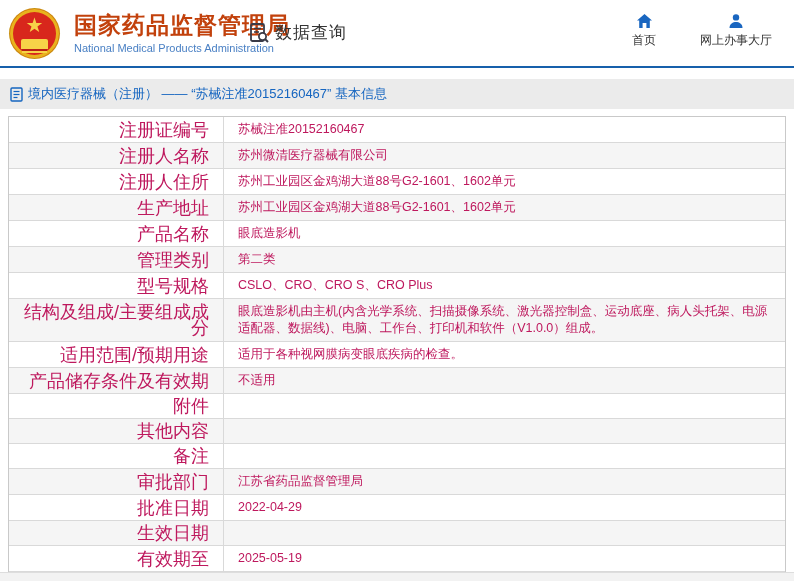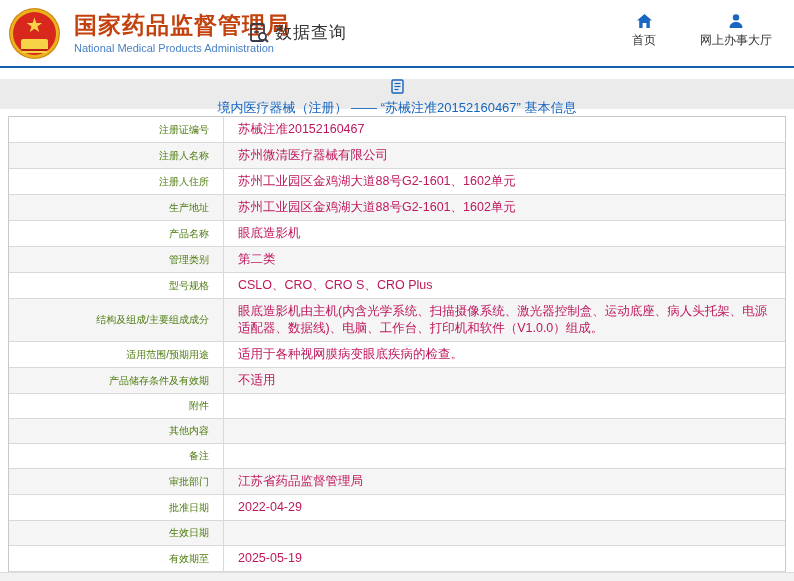--- a/index.html
+++ b/index.html
@@ -24,31 +24,31 @@
   .section-entry { position:absolute; left:248px; top:21px; display:flex;
     align-items:center; gap:5px; cursor:pointer; }
   .section-entry span.txt { font-size:17px; color:#333; letter-spacing:1px; }
   .top-nav { position:absolute; right:22px; top:13px; display:flex; gap:44px; }
   .nav-item { display:flex; flex-direction:column; align-items:center; gap:3px;
     cursor:pointer; }
   .nav-item .lbl { font-size:12px; color:#333; white-space:nowrap; }
 
   
   .crumb-bar { margin-top:11px; height:30px; background:#ebebeb;
-    display:flex; align-items:center; padding:0 10px; gap:5px;flex-direction:column; }
+    display:flex; align-items:center; padding:0 10px; gap:5px; }
   .crumb-bar .crumb-text { font-size:13px; color:#1565c0; }
 
   
   .info-table { margin:7px 8px 0 8px; border:1px solid #c9c9c9;
     border-bottom:none; }
   .t-row { display:flex; border-bottom:1px solid #d9d9d9; background:#fff;
     min-height:23px; }
   .t-row:nth-child(even) { background:#f5f5f5; }
   .t-label { width:214px; flex:0 0 214px; text-align:right;
-    padding:4px 14px 4px 6px; font-size:10px; color:#4d7c0f; line-height:16px;
+    padding:4px 14px 4px 6px; font-size:18px; color:#be185d; line-height:16px;
     display:flex; justify-content:flex-end; align-items:center; gap:4px; }
   .t-value { flex:1; border-left:1px solid #d9d9d9; padding:4px 10px 4px 14px;
     font-size:12.5px; color:#be185d; line-height:17px; display:flex;
     align-items:center; }
 
   
   .footer-band { position:absolute; left:0; bottom:0; width:794px; height:9px;
     background:#f2f2f2; border-top:1px solid #ddd; }
 
   svg { display:block; }

